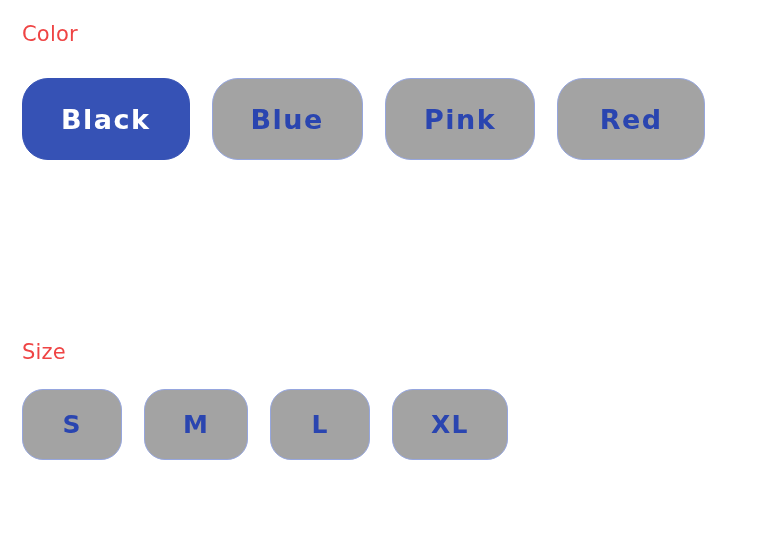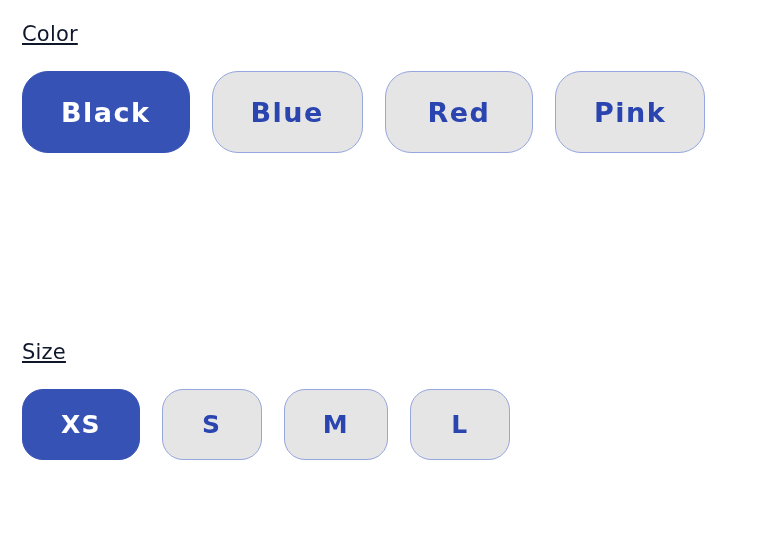--- a/index.html
+++ b/index.html
@@ -28,45 +28,44 @@
     position: absolute;
     left: 22px;
   }
   .group-color { top: 24px; }
   .group-size  { top: 294px; margin-top: 48px; }
 
   .group-label {
     font-family: "DejaVu Sans", sans-serif;
     font-size: 21px;
     font-weight: 400;
-    color: #0f172a;
+    color: #ef4444;
     letter-spacing: 0.2px;
     line-height: 1;
     margin: 0 0 26px 0;
     white-space: nowrap;
-    text-decoration: underline;
   }
 
   .option-list {
     display: flex;
     flex-wrap: wrap;
     align-items: flex-start;
     gap: 22px;
     width: 724px;
     margin: 0;
     padding: 0;
     list-style: none;
   }
 
   .option-chip {
     display: flex;
     align-items: center;
     justify-content: center;
     box-sizing: border-box;
-    background: #e5e5e5;
+    background: #a3a3a3;
     border: 1.6px solid #96A6DE;
     color: #2A45B0;
     font-family: "DejaVu Sans", sans-serif;
     font-weight: 700;
     cursor: pointer;
     white-space: nowrap;
     text-align: center;
     -webkit-font-smoothing: antialiased;
   }
 
@@ -78,20 +77,21 @@
 
   
   .group-color .option-list { gap: 22px 22px; }
   .group-color .option-chip {
     height: 82px;
     border-radius: 26px;
     font-size: 27px;
     letter-spacing: 1.5px;
     padding: 2px 38px;
     min-width: 148px;
+    margin-top: 7px;
   }
 
   
   .group-size .option-list { gap: 26px 22px; }
   .group-size .option-chip {
     height: 71px;
     border-radius: 21px;
     font-size: 25px;
     letter-spacing: 1.2px;
     padding: 0 38px;
@@ -101,28 +101,28 @@
 </head>
 <body>
 
 <div class="selector-panel">
 
   <section class="option-group group-color">
     <div class="group-label">Color</div>
     <ul class="option-list">
         <li class="option-chip selected" role="radio" aria-checked="true">Black</li>
         <li class="option-chip" role="radio" aria-checked="false">Blue</li>
+        <li class="option-chip" role="radio" aria-checked="false">Pink</li>
         <li class="option-chip" role="radio" aria-checked="false">Red</li>
-        <li class="option-chip" role="radio" aria-checked="false">Pink</li>
       </ul>
   </section>
 
   <section class="option-group group-size">
     <div class="group-label">Size</div>
     <ul class="option-list">
-        <li class="option-chip selected" role="radio" aria-checked="true">XS</li>
         <li class="option-chip" role="radio" aria-checked="false">S</li>
         <li class="option-chip" role="radio" aria-checked="false">M</li>
         <li class="option-chip" role="radio" aria-checked="false">L</li>
+        <li class="option-chip" role="radio" aria-checked="false">XL</li>
       </ul>
   </section>
 
 </div>
 
 </body></html>

